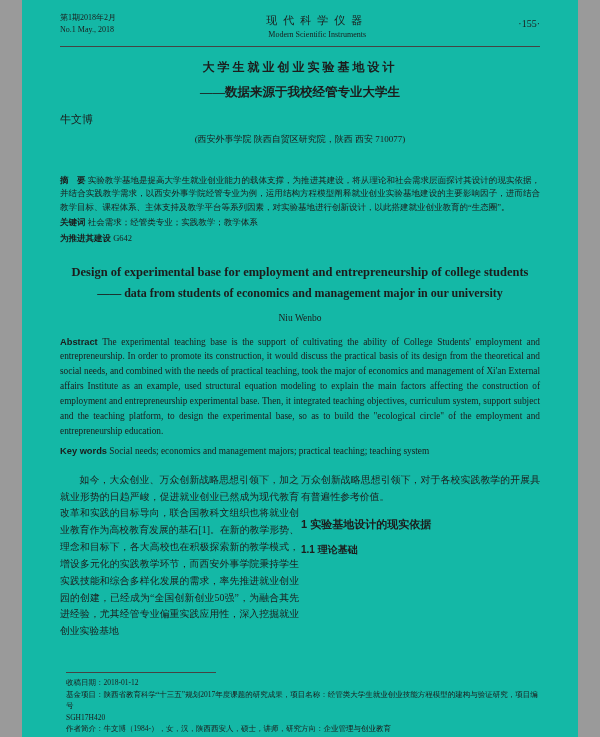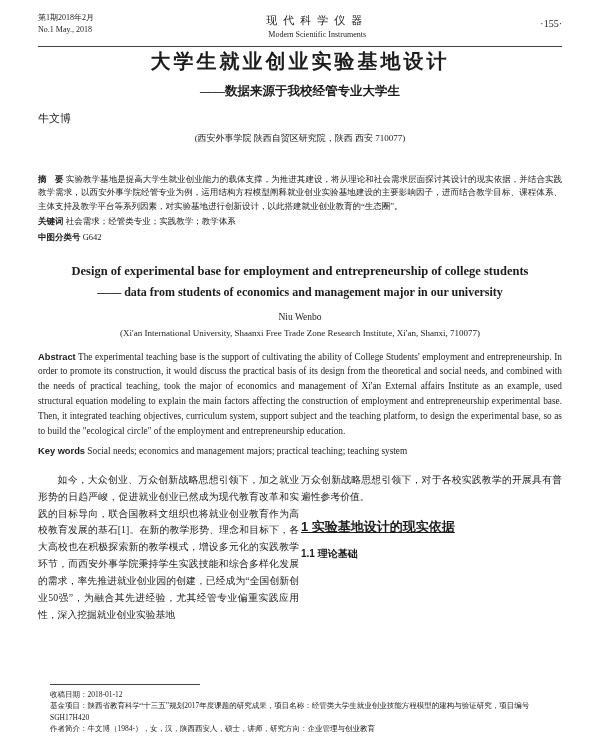--- a/index.html
+++ b/index.html
@@ -1,54 +1,54 @@
 <!DOCTYPE html>
 <html><head>
 <meta charset="utf-8">
 <style>
   * { margin:0; padding:0; box-sizing:border-box; }
   html,body { background:#9a9a9a; }
   body { font-family:"Liberation Serif","DejaVu Serif",serif; }
   .page {
-    width:600px; height:737px; margin:0 auto; background:#ffffff; color:#1c1c1c;
+    width:556px; height:737px; margin:0 auto; background:#14b8a6; color:#1c1c1c;
     padding:12px 38px 12px 38px; overflow:hidden; position:relative;
   }
   
   .header { display:flex; justify-content:space-between; align-items:flex-start;
     font-size:8px; line-height:1.5; border-bottom:1px solid #444; padding-bottom:5px; }
   .h-left { text-align:left; }
   .h-center { text-align:center; flex:1; }
   .journal-cn { font-size:11px; letter-spacing:6px; }
   .journal-en { font-size:8px; }
   .h-right { font-size:10px; padding-top:4px; white-space:nowrap; }
   
-  .title-cn { text-align:center; font-size:20px; font-weight:bold; letter-spacing:3px; margin-top:1px; }
+  .title-cn { text-align:center; font-size:12px; font-weight:bold; letter-spacing:3px; margin-top:12px; }
   .subtitle-cn { text-align:center; font-size:12.5px; font-weight:bold; margin-top:8px; }
   .author-cn { text-align:left; font-size:11px; margin-top:11px; }
   .affil-cn { text-align:center; font-size:9px; margin-top:6px; }
   .abstract-cn { font-size:8.5px; line-height:1.6; text-align:justify; margin-top:28px; }
   .kw-line { font-size:8.5px; line-height:1.6; margin-top:2px; }
   .label-bold { font-weight:bold; font-family:"Liberation Sans","DejaVu Sans",sans-serif; }
   
   .title-en { text-align:center; font-weight:bold; font-size:12.5px; line-height:1.45; margin-top:18px; }
   .subtitle-en { text-align:center; font-weight:bold; font-size:12px; margin-top:4px; }
   .author-en { text-align:center; font-size:9.5px; margin-top:12px; }
   .affil-en { text-align:center; font-size:9px; margin-top:6px; }
   .abstract-en { font-size:9.3px; line-height:1.6; text-align:justify; margin-top:12px; }
   .keywords-en { font-size:9.3px; margin-top:7px; }
   
   .body-cols { display:flex; gap:2px; margin-top:16px; font-size:9.8px; line-height:1.72; text-align:justify; }
   .col { flex:1; min-width:0; }
   .col p.indent { text-indent:2em; }
   .sec-h1 { font-family:"Liberation Sans","DejaVu Sans",sans-serif; font-weight:bold;
-    font-size:13px; margin:10px 0 7px 0; text-align:left;text-decoration:underline; }
+    font-size:11px; margin:10px 0 7px 0; text-align:left; }
   .sec-h2 { font-family:"Liberation Sans","DejaVu Sans",sans-serif; font-weight:bold;
     font-size:10px; margin:6px 0 6px 0; text-align:left; }
   
-  .footer { position:absolute; left:50px; right:38px; bottom:2px; font-size:7.5px; line-height:1.55;margin-top:44px; }
+  .footer { position:absolute; left:44px; right:38px; bottom:2px; font-size:7.5px; line-height:1.55;margin-top:44px; }
   .footer-rule { width:150px; border-top:1px solid #444; margin-bottom:4px; }
 </style>
 </head>
 <body>
 
 <div class="page">
 
   <div class="header">
     <div class="h-left">
       <div>第1期2018年2月</div>
@@ -68,28 +68,27 @@
 
   <p class="abstract-cn">
     <span class="label-bold">摘　要</span>
     <span>实验教学基地是提高大学生就业创业能力的载体支撑，为推进其建设，将从理论和社会需求层面探讨其设计的现实依据，并结合实践教学需求，以西安外事学院经管专业为例，运用结构方程模型阐释就业创业实验基地建设的主要影响因子，进而结合教学目标、课程体系、主体支持及教学平台等系列因素，对实验基地进行创新设计，以此搭建就业创业教育的“生态圈”。</span>
   </p>
   <p class="kw-line">
     <span class="label-bold">关键词</span>
     <span>社会需求；经管类专业；实践教学；教学体系</span>
   </p>
   <p class="kw-line">
-    <span class="label-bold">中图分类号</span>
+    <span class="label-bold">为推进其建设</span>
     <span>G642</span>
   </p>
 
   <div class="title-en">Design of experimental base for employment and entrepreneurship of college students</div>
   <div class="subtitle-en">—— data from students of economics and management major in our university</div>
   <div class="author-en">Niu Wenbo</div>
-  <div class="affil-en">(Xi'an International University, Shaanxi Free Trade Zone Research Institute, Xi'an, Shanxi, 710077)</div>
 
   <p class="abstract-en">
     <span class="label-bold">Abstract</span>
     <span>The experimental teaching base is the support of cultivating the ability of College Students' employment and entrepreneurship. In order to promote its construction, it would discuss the practical basis of its design from the theoretical and social needs, and combined with the needs of practical teaching, took the major of economics and management of Xi'an External affairs Institute as an example, used structural equation modeling to explain the main factors affecting the construction of employment and entrepreneurship experimental base. Then, it integrated teaching objectives, curriculum system, support subject and the teaching platform, to design the experimental base, so as to build the "ecological circle" of the employment and entrepreneurship education.</span>
   </p>
   <p class="keywords-en">
     <span class="label-bold">Key words</span>
     <span>Social needs; economics and management majors; practical teaching; teaching system</span>
   </p>
 

